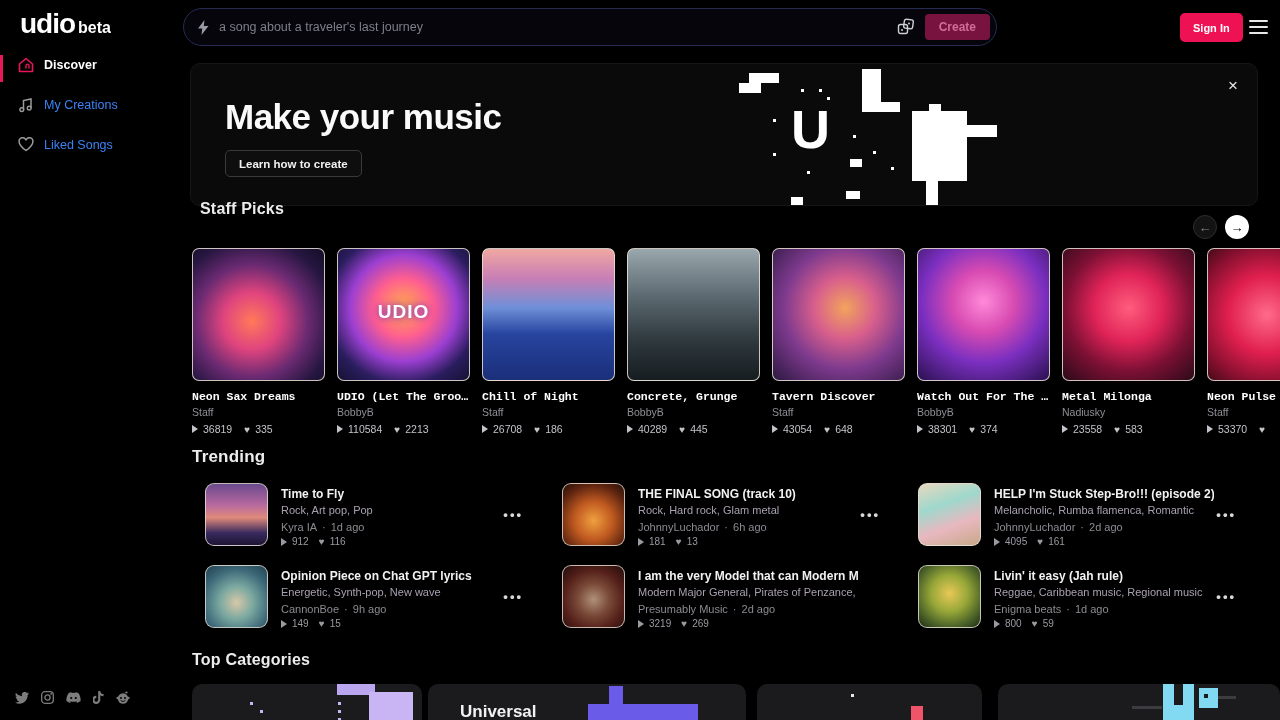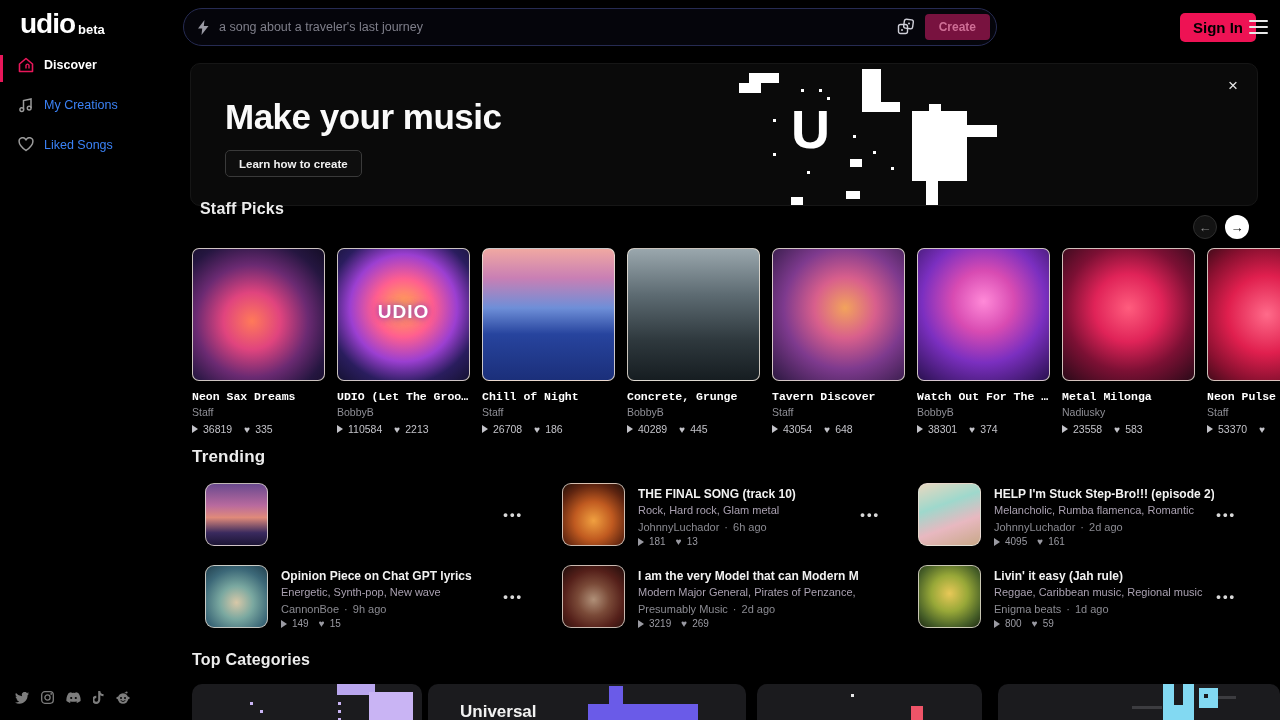--- a/index.html
+++ b/index.html
@@ -4,28 +4,28 @@
 <style>
   * { margin:0; padding:0; box-sizing:border-box; }
   html,body { width:1280px; height:720px; overflow:hidden; }
   body { background:#000; font-family:"Liberation Sans",sans-serif; color:#fff; position:relative; }
   #app { position:absolute; inset:0; width:1280px; height:720px; overflow:hidden; }
 
   
   .topbar { position:absolute; left:0; top:0; width:1280px; height:55px; background:#000; z-index:30; }
   .logo { position:absolute; left:20px; top:10px; display:flex; align-items:flex-end; cursor:pointer; }
   .logo .word { font-size:28px; font-weight:800; letter-spacing:-1px; color:#fff; line-height:1; }
-  .logo .badge { font-size:13px; font-weight:700; color:#fff; margin-left:3px; margin-bottom:1px; }
+  .logo .badge { font-size:16px; font-weight:700; color:#fff; margin-left:3px; margin-bottom:1px; }
   .searchbox { position:absolute; left:183px; top:8px; width:814px; height:38px; border:1px solid #262b52; border-radius:19px; background:#05050b; display:flex; align-items:center; }
   .searchbox svg.bolt { margin-left:13px; flex:0 0 auto; }
   .searchbox input { flex:1; background:transparent; border:none; outline:none; color:#d8d8de; font-size:12.5px; margin-left:9px; font-family:"Liberation Sans",sans-serif; }
   .searchbox input::placeholder { color:#7f7f8a; }
   .dice-btn { width:26px; height:26px; display:flex; align-items:center; justify-content:center; cursor:pointer; flex:0 0 auto; }
   .create-btn { margin:0 6px 0 6px; height:26px; padding:0 14px; background:#78123f; color:#cf6e96; border:none; border-radius:4px; font-size:12px; font-weight:700; cursor:pointer; font-family:"Liberation Sans",sans-serif; }
-  .signin-btn { position:absolute; left:1180px; top:13px; height:29px; padding:0 13px; background:#ee1254; color:#000000; border:none; border-radius:5px; font-size:15px; font-weight:700; cursor:pointer; font-family:"Liberation Sans",sans-serif; }
+  .signin-btn { position:absolute; left:1180px; top:13px; height:29px; padding:0 13px; background:#ee1254; color:#ffffff; border:none; border-radius:5px; font-size:11px; font-weight:700; cursor:pointer; font-family:"Liberation Sans",sans-serif; }
   .menu-btn { position:absolute; left:1249px; top:20px; width:19px; height:14px; display:flex; flex-direction:column; justify-content:space-between; cursor:pointer; }
   .menu-btn i { display:block; height:2px; background:#e8e8e8; border-radius:1px; }
 
   
   .sidebar { position:absolute; left:0; top:45px; width:185px; height:665px; background:#000; z-index:20; }
   .active-bar { position:absolute; left:0; top:10px; width:3px; height:27px; background:#e8175a; }
   .side-item { position:absolute; left:18px; display:flex; align-items:center; gap:10px; cursor:pointer; }
   .side-item .lbl { font-size:12.5px; font-weight:500; color:#3b82f6; }
   .side-item.active .lbl { color:#fff; font-weight:700; }
   .socials { position:absolute; left:15px; top:646px; display:flex; gap:12px; align-items:center; }
@@ -330,20 +330,35 @@
           <i class="i-heart"></i>
           <span></span>
         </span>
       </div>
   </div>
 
   <div class="sec-h" style="left:192px;top:447px;font-size:17px;">Trending</div>
 
   <div class="tr-item" style="left:205px;top:483px;">
     <div class="tr-art" style="background:linear-gradient(180deg,#6a4a8e 0%,#b86a9e 35%,#e08a7a 55%,#3a2a5e 80%,#1c1535 100%)"></div>
+    <div class="tr-text">
+      <div class="tr-title">Time to Fly</div>
+      <div class="tr-genres">Rock, Art pop, Pop</div>
+      <div class="tr-byline"><span>Kyra IA</span><span class="sep"></span><span>1d ago</span></div>
+      <div class="stats">
+          <span class="stat">
+            <i class="i-play"></i>
+            <span>912</span>
+          </span>
+          <span class="stat">
+            <i class="i-heart"></i>
+            <span>116</span>
+          </span>
+        </div>
+    </div>
     <span class="tr-dots"></span>
   </div>
 
   <div class="tr-item" style="left:562px;top:483px;">
     <div class="tr-art" style="background:radial-gradient(circle at 50% 60%,#f0a040 0%,#c05a20 40%,#5e2410 75%,#221008 100%)"></div>
     <div class="tr-text">
       <div class="tr-title">THE FINAL SONG (track 10)</div>
       <div class="tr-genres">Rock, Hard rock, Glam metal</div>
       <div class="tr-byline"><span>JohnnyLuchador</span><span class="sep"></span><span>6h ago</span></div>
       <div class="stats">

